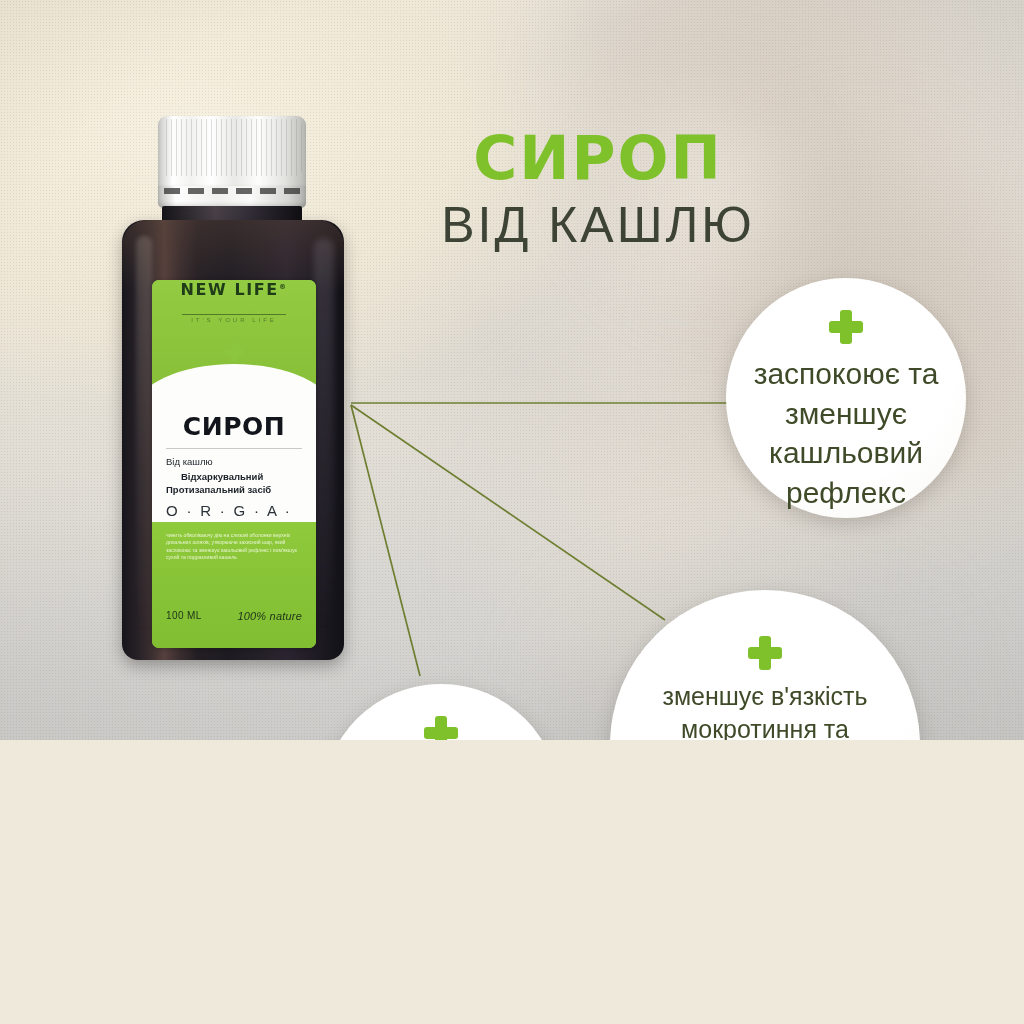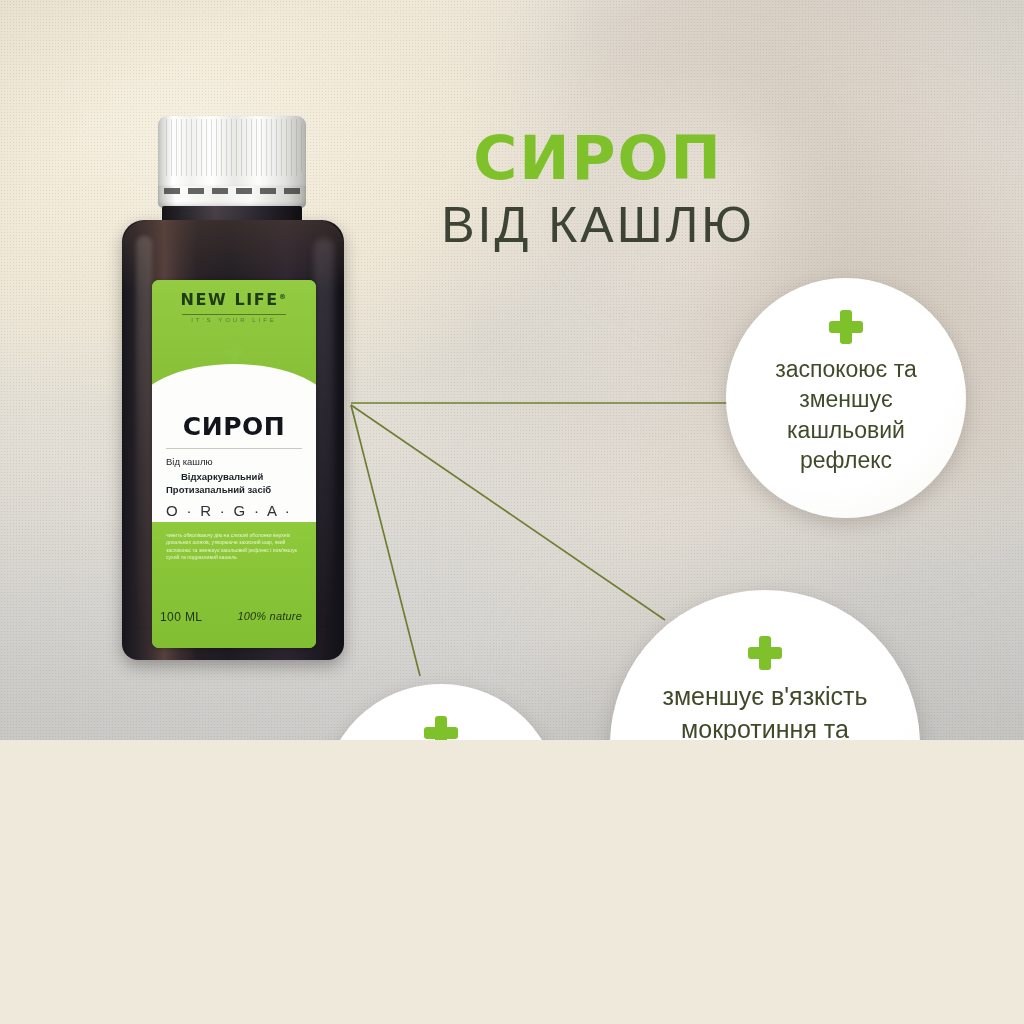--- a/index.html
+++ b/index.html
@@ -144,21 +144,21 @@
     background:linear-gradient(180deg,#93CC42 0%,#85BE36 100%);
   }
   .label-arc{
     position:absolute;left:-10%;top:84px;width:120%;height:160px;
     background:#fdfdfb;border-radius:50% 50% 0 0 / 46px 46px 0 0;
   }
   .label-white{
     position:absolute;left:0;top:118px;width:100%;height:124px;background:#fdfdfb;
   }
   .brand{
-    position:absolute;left:0;top:10px;width:100%;text-align:center;
+    position:absolute;left:0;top:0;width:100%;text-align:center;
     font-size:16px;font-weight:bold;letter-spacing:1.6px;color:#1f3b17;
     font-family:"DejaVu Sans", sans-serif;
   }
   .brand sup{font-size:7px;vertical-align:super;}
   .brand-rule{
     position:absolute;left:30px;top:34px;width:104px;height:1px;background:rgba(31,59,23,.55);
   }
   .brand-tag{
     position:absolute;left:0;top:37px;width:100%;text-align:center;
     font-size:6px;letter-spacing:3px;color:rgba(31,59,23,.55);
@@ -185,21 +185,21 @@
   .label-bottom{
     position:absolute;left:0;top:242px;width:100%;height:126px;
     background:linear-gradient(180deg,#8FC93C 0%,#81BE32 100%);
   }
   .desc{
     position:absolute;left:14px;top:252px;width:136px;
     font-size:5.1px;line-height:1.45;color:#e8f6cf;
     font-family:"Liberation Sans", sans-serif;
   }
   .vol{
-    position:absolute;left:8px;top:330px;font-size:12px;color:#20361a;letter-spacing:.4px;
+    position:absolute;left:14px;top:330px;font-size:10px;color:#20361a;letter-spacing:.4px;
   }
   .nature{
     position:absolute;right:14px;top:330px;font-size:11px;color:#20361a;letter-spacing:.2px;
     font-style:italic;
   }
 
   
   .bubble{
     position:absolute;border-radius:50%;
     background:radial-gradient(circle at 38% 30%, #ffffff 0%, #ffffff 62%, #f7f6f3 100%);
@@ -212,21 +212,21 @@
     content:"";position:absolute;background:#7FC12B;border-radius:3px;
   }
   .bubble .cross::before{left:11px;top:0;width:12px;height:34px;}
   .bubble .cross::after{left:0;top:11px;width:34px;height:12px;}
   .bubble .btxt{
     margin-top:10px;color:#3f4a28;line-height:1.32;
     font-family:"Liberation Sans", sans-serif;font-weight:normal;
   }
 
   #bubble-1{left:726px;top:278px;width:240px;height:240px;padding-top:32px;box-sizing:border-box;}
-  #bubble-1 .btxt{font-size:23px;width:200px;}
+  #bubble-1 .btxt{font-size:30px;width:200px;}
 
   #bubble-2{left:610px;top:590px;width:310px;height:310px;padding-top:46px;box-sizing:border-box;}
   #bubble-2 .btxt{font-size:25px;width:280px;}
 
   #bubble-3{left:322px;top:684px;width:238px;height:238px;padding-top:32px;box-sizing:border-box;}
   #bubble-3 .btxt{font-size:23px;width:210px;}
 </style>
 </head>
 <body>
 

